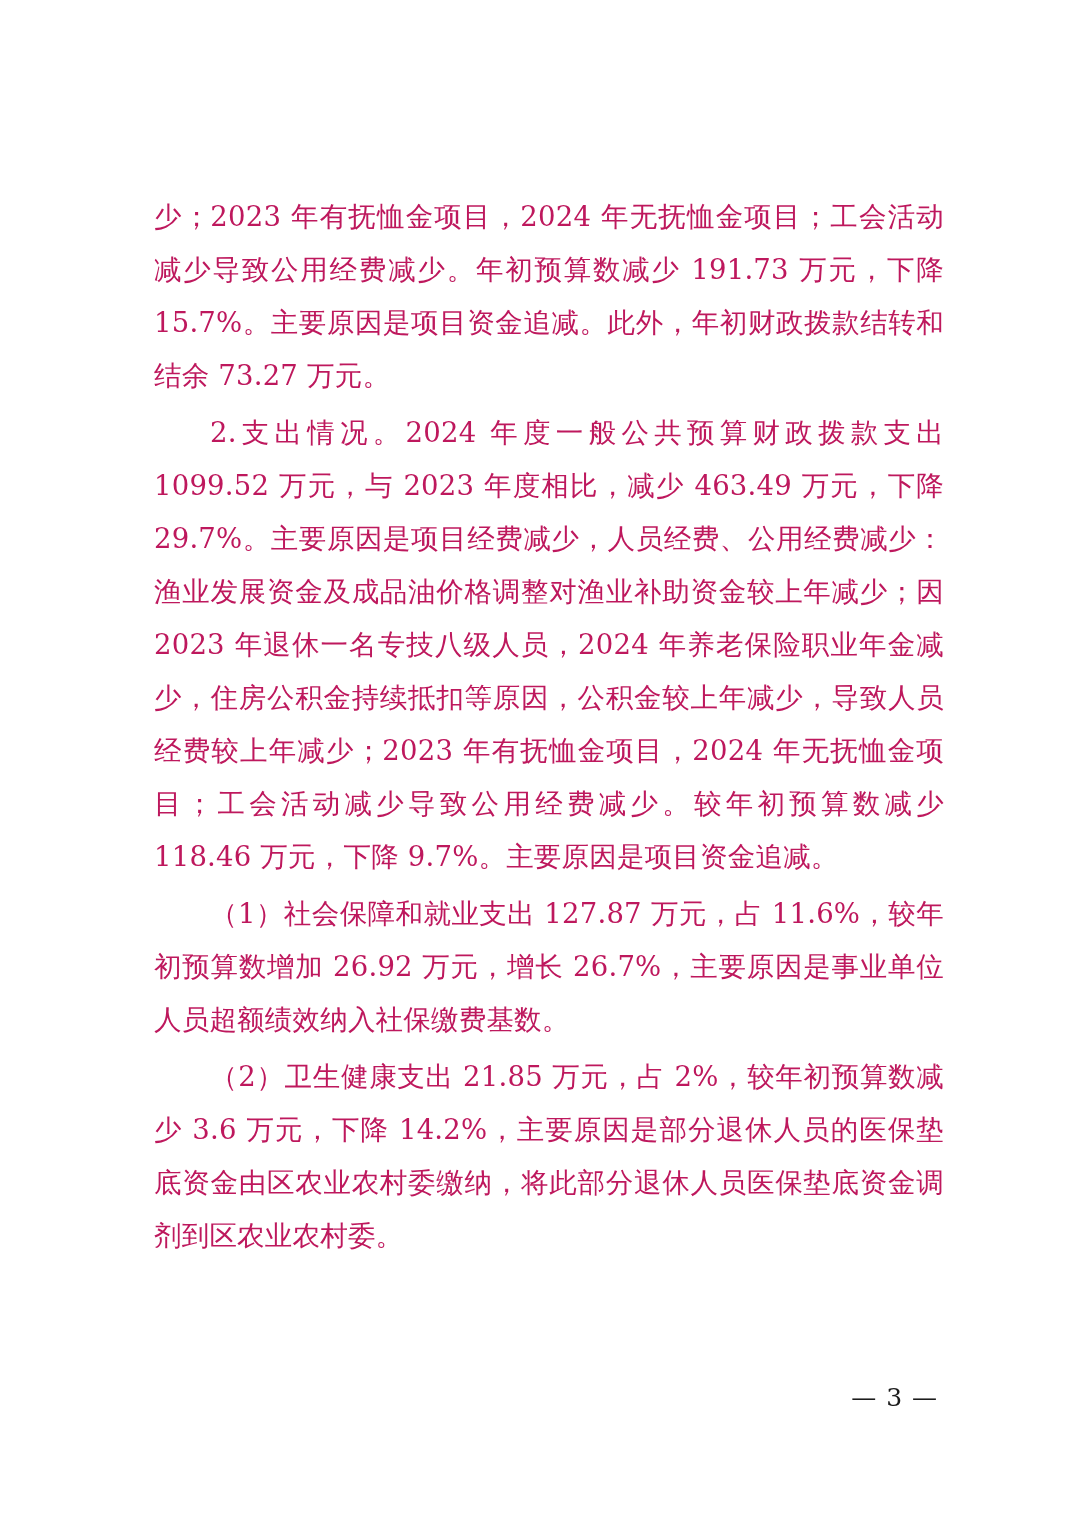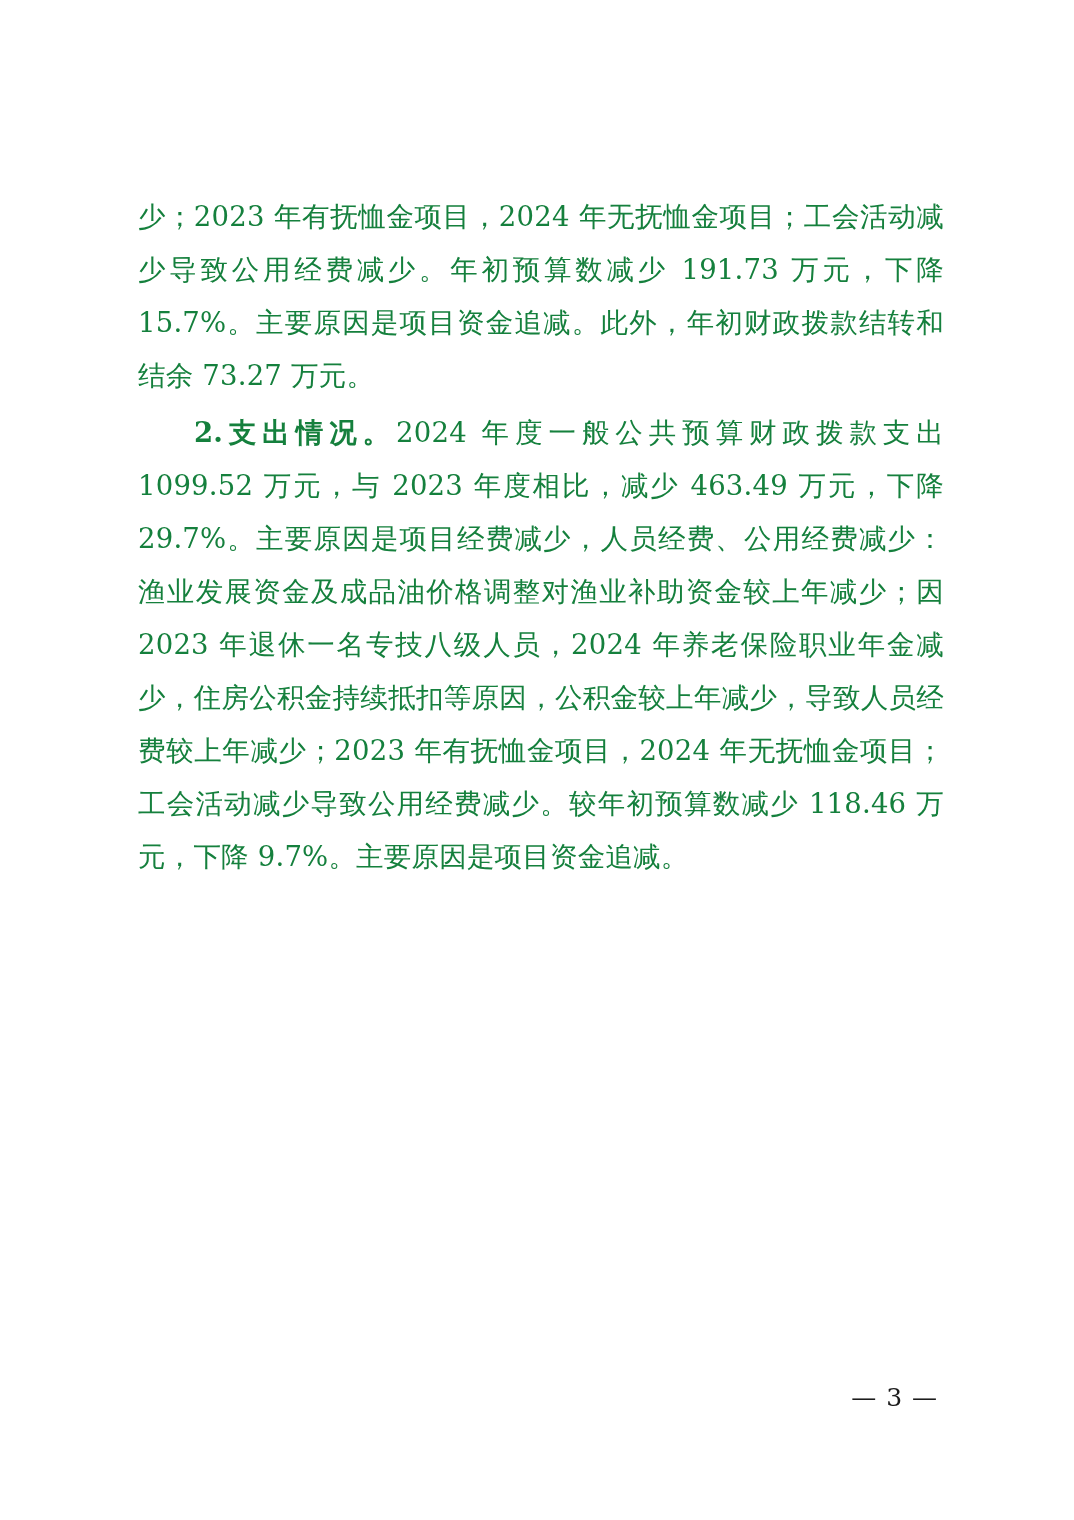--- a/index.html
+++ b/index.html
@@ -18,33 +18,33 @@
     color: #1a1a1a;
     overflow: hidden;
   }
   .content {
     position: absolute;
     left: 138px;
     top: 190px;
     width: 806px;
   }
   p.para {
-    margin: 0 0 4px 0;
+    margin: 0 0 4px 16px;
     font-size: 27.5px;
     line-height: 53px;
     text-align: justify;
     text-justify: inter-ideograph;
     letter-spacing: 0.2px;
-    color: #15803d;
+    color: #be185d;
   }
   p.indent {
     text-indent: 56px;
   }
   .bold {
-    font-weight: bold;
+    font-weight: normal;
   }
   .footer {
     position: absolute;
     right: 136px;
     bottom: 108px;
     font-size: 25px;
     color: #1c1c1c;
     letter-spacing: 1px;
     font-family: "DejaVu Serif", "Liberation Serif", serif;
   }
@@ -54,19 +54,21 @@
 
 <div class="page">
 
   <div class="content">
 
     <p class="para">少；2023 年有抚恤金项目，2024 年无抚恤金项目；工会活动减少导致公用经费减少。年初预算数减少 191.73 万元，下降 15.7%。主要原因是项目资金追减。此外，年初财政拨款结转和结余 73.27 万元。</p>
 
     <p class="para indent"><span class="bold">2.支出情况。</span><span>2024 年度一般公共预算财政拨款支出 1099.52 万元，与 2023 年度相比，减少 463.49 万元，下降 29.7%。主要原因是项目经费减少，人员经费、公用经费减少：渔业发展资金及成品油价格调整对渔业补助资金较上年减少；因 2023 年退休一名专技八级人员，2024 年养老保险职业年金减少，住房公积金持续抵扣等原因，公积金较上年减少，导致人员经费较上年减少；2023 年有抚恤金项目，2024 年无抚恤金项目；工会活动减少导致公用经费减少。较年初预算数减少 118.46 万元，下降 9.7%。主要原因是项目资金追减。</span></p>
 
 
+    <p class="para indent">（1）社会保障和就业支出 127.87 万元，占 11.6%，较年初预算数增加 26.92 万元，增长 26.7%，主要原因是事业单位人员超额绩效纳入社保缴费基数。</p>
 
+    <p class="para indent">（2）卫生健康支出 21.85 万元，占 2%，较年初预算数减少 3.6 万元，下降 14.2%，主要原因是部分退休人员的医保垫底资金由区农业农村委缴纳，将此部分退休人员医保垫底资金调剂到区农业农村委。</p>
 
   </div>
 
   <div class="footer">— 3 —</div>
 
 </div>
 
 </body></html>

